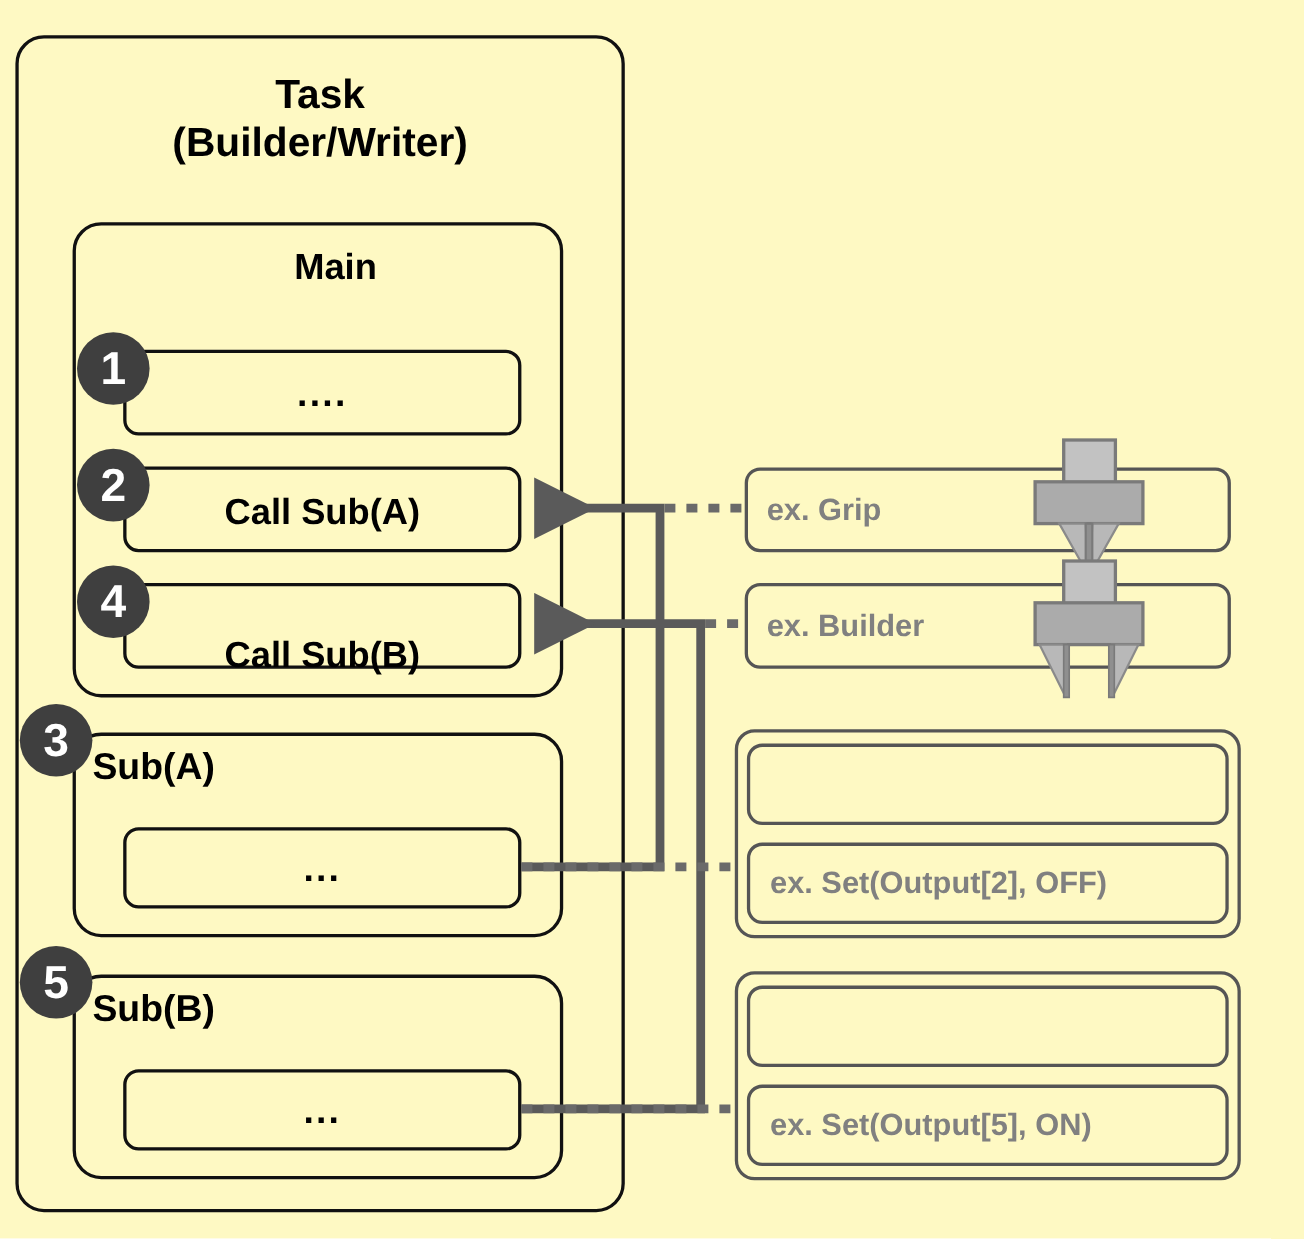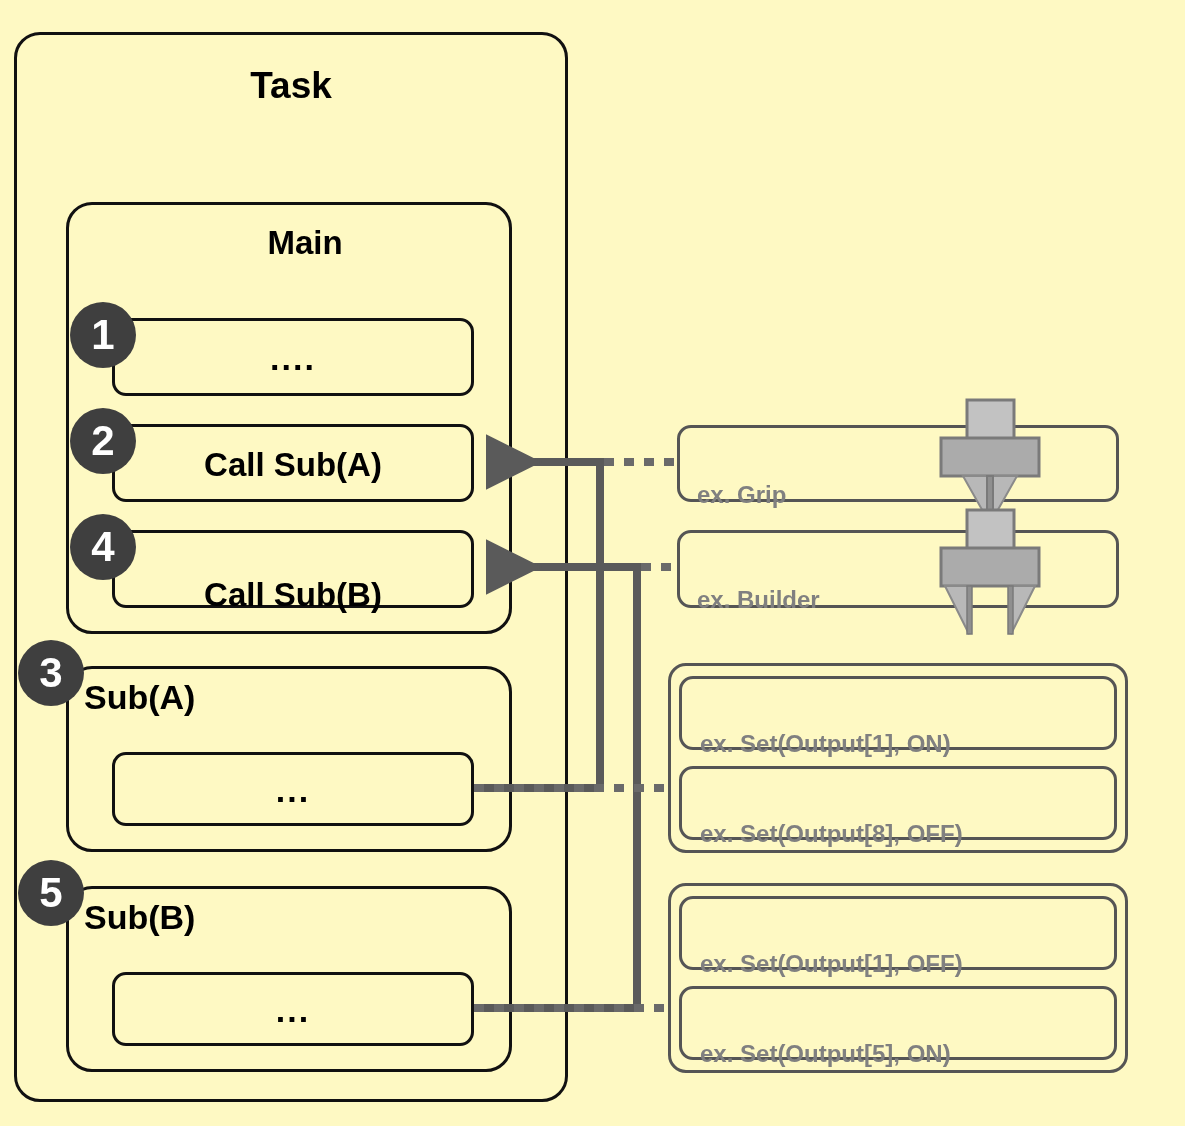--- a/index.html
+++ b/index.html
@@ -18,34 +18,35 @@
   .main-title{font-size:33px;margin-left:16px;}
   .sub-title{position:absolute;font-size:34px;font-weight:bold;color:#000;}
 
   .step-text{position:absolute;width:100%;text-align:center;font-size:33px;font-weight:bold;color:#000;}
   .dots{position:absolute;width:100%;text-align:center;font-size:34px;font-weight:bold;color:#000;letter-spacing:2px;}
 
   .badge{position:absolute;width:66px;height:66px;border-radius:50%;background:#3f3f3f;
          color:#fff;font-size:42px;font-weight:bold;display:flex;align-items:center;
          justify-content:center;z-index:40;line-height:1;}
 
-  .ex-label{position:absolute;font-size:24px;font-weight:bold;color:#808080;white-space:nowrap;margin-top:33px;}
+  .ex-label{position:absolute;font-size:28px;font-weight:bold;color:#808080;white-space:nowrap;}
 
   svg.overlay{position:absolute;left:0;top:0;width:1185px;height:1126px;pointer-events:none;}
   svg.grip{position:absolute;}
 </style>
 </head>
 <body>
 
 <div id="stage">
 
   <div class="box k-black" style="left:14px;top:32px;width:554px;height:1070px;"></div>
 
   <div class="title task-title" style="left:14px;top:64px;width:554px;">
     <div>Task</div>
+    <div>(Builder/Writer)</div>
   </div>
 
   <div class="box k-black" style="left:66px;top:202px;width:446px;height:432px;"></div>
   <div class="title main-title" style="left:66px;top:224px;width:446px;">Main</div>
 
   <div class="box k-black-sm" style="left:112px;top:318px;width:362px;height:78px;"></div>
   <div class="dots" style="left:112px;top:339px;width:362px;">....</div>
   <div class="badge" style="left:70px;top:302px;">1</div>
 
   <div class="box k-black-sm" style="left:112px;top:424px;width:362px;height:78px;"></div>
@@ -111,26 +112,24 @@
 
     <path d="M 20,78 L 44,126 L 44,78 Z" fill="#b8b8b8" stroke="#8a8a8a" stroke-width="2"></path>
     <path d="M 110,78 L 86,126 L 86,78 Z" fill="#b8b8b8" stroke="#8a8a8a" stroke-width="2"></path>
     <rect x="42" y="78" width="5" height="48" fill="#8f8f8f" stroke="#7a7a7a" stroke-width="1.5"></rect>
     <rect x="83" y="78" width="5" height="48" fill="#8f8f8f" stroke="#7a7a7a" stroke-width="1.5"></rect>
   </svg>
 
   <div class="box k-gray-outer" style="left:668px;top:663px;width:460px;height:190px;"></div>
 
   <div class="box k-gray" style="left:679px;top:676px;width:438px;height:74px;"></div>
-  <div class="ex-label" style="left:700px;top:697px;">ex. Set(Output[1], ON)</div>
 
   <div class="box k-gray" style="left:679px;top:766px;width:438px;height:74px;"></div>
-  <div class="ex-label" style="left:700px;top:787px;">ex. Set(Output[8], OFF)</div>
+  <div class="ex-label" style="left:700px;top:787px;">ex. Set(Output[2], OFF)</div>
 
   <div class="box k-gray-outer" style="left:668px;top:883px;width:460px;height:190px;"></div>
 
   <div class="box k-gray" style="left:679px;top:896px;width:438px;height:74px;"></div>
-  <div class="ex-label" style="left:700px;top:917px;">ex. Set(Output[1], OFF)</div>
 
   <div class="box k-gray" style="left:679px;top:986px;width:438px;height:74px;"></div>
   <div class="ex-label" style="left:700px;top:1007px;">ex. Set(Output[5], ON)</div>
 
 </div>
 
 </body></html>

